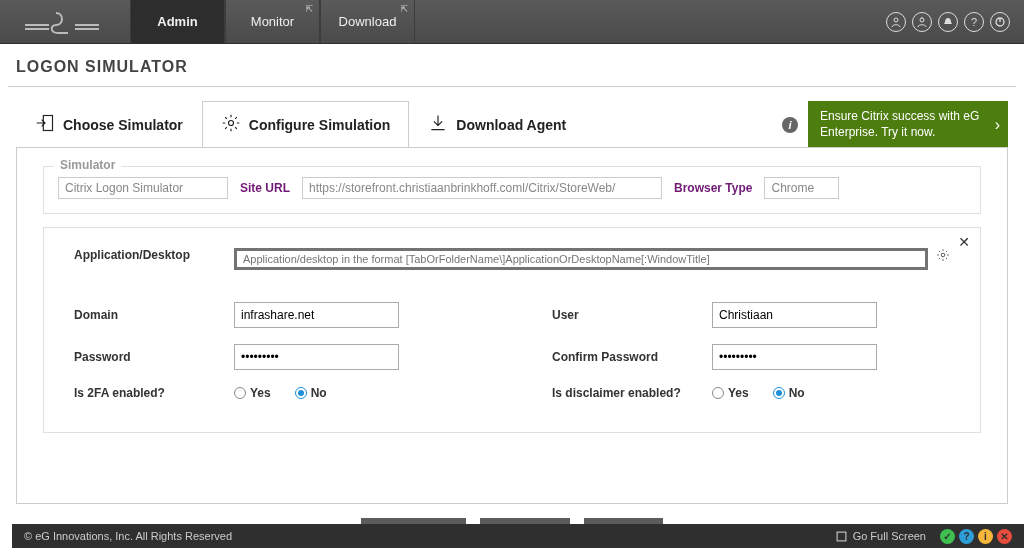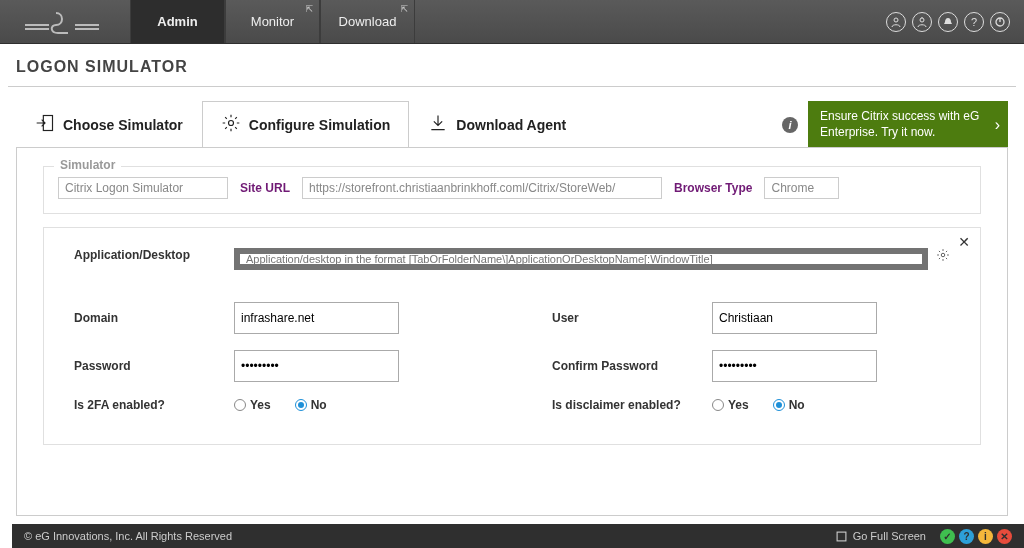--- a/index.html
+++ b/index.html
@@ -46,22 +46,22 @@
 
 
 .details { border: 1px solid #e0e0e0; padding: 20px 30px 24px; position: relative; }
 .details .close { position: absolute; top: 6px; right: 10px; cursor: pointer; font-size: 14px; color: #333; }
 .row { display: flex; align-items: flex-start; margin-bottom: 32px; }
 .row.full .lbl { width: 160px; }
 .row.full input { flex: 1; }
 .halves { display: flex; gap: 80px; margin-bottom: 16px; }
 .half { flex: 1; display: flex; align-items: center; }
 .lbl { width: 160px; font-weight: bold; font-size: 12px; color: #333; }
-.half input { width: 165px; height: 32px; border: 1px solid #aaa; padding: 4px 6px; font-size: 12px; }
-.row.full input { height: 22px; border: 6px solid #737373; padding: 0 6px; font-size: 11px; color: #888; }
+.half input { width: 165px; height: 22px; border: 1px solid #aaa; padding: 12px 6px; font-size: 12px; }
+.row.full input { height: 22px; border: 3px solid #737373; padding: 0 6px; font-size: 11px; color: #888; }
 .gear-btn { margin-left: 8px; cursor: pointer; color: #555; }
 .radio-grp { display: flex; gap: 24px; align-items: center; }
 .radio-grp label { display: flex; align-items: center; gap: 4px; font-weight: bold; font-size: 12px; cursor: pointer; }
 .radio-dot { width: 12px; height: 12px; border: 1px solid #888; border-radius: 50%; display: inline-flex; align-items: center; justify-content: center; }
 .radio-dot.on::after { content: ""; width: 6px; height: 6px; background: #1e90d8; border-radius: 50%; }
 .radio-dot.on { border-color: #1e90d8; }
 
 
 .actions { position: absolute; left: 0; right: 0; bottom: -46px; display: flex; justify-content: center; gap: 14px; }
 .actions button { background: #5c5c5c; color: #fff; border: none; padding: 8px 24px; font-size: 13px; cursor: pointer; }

